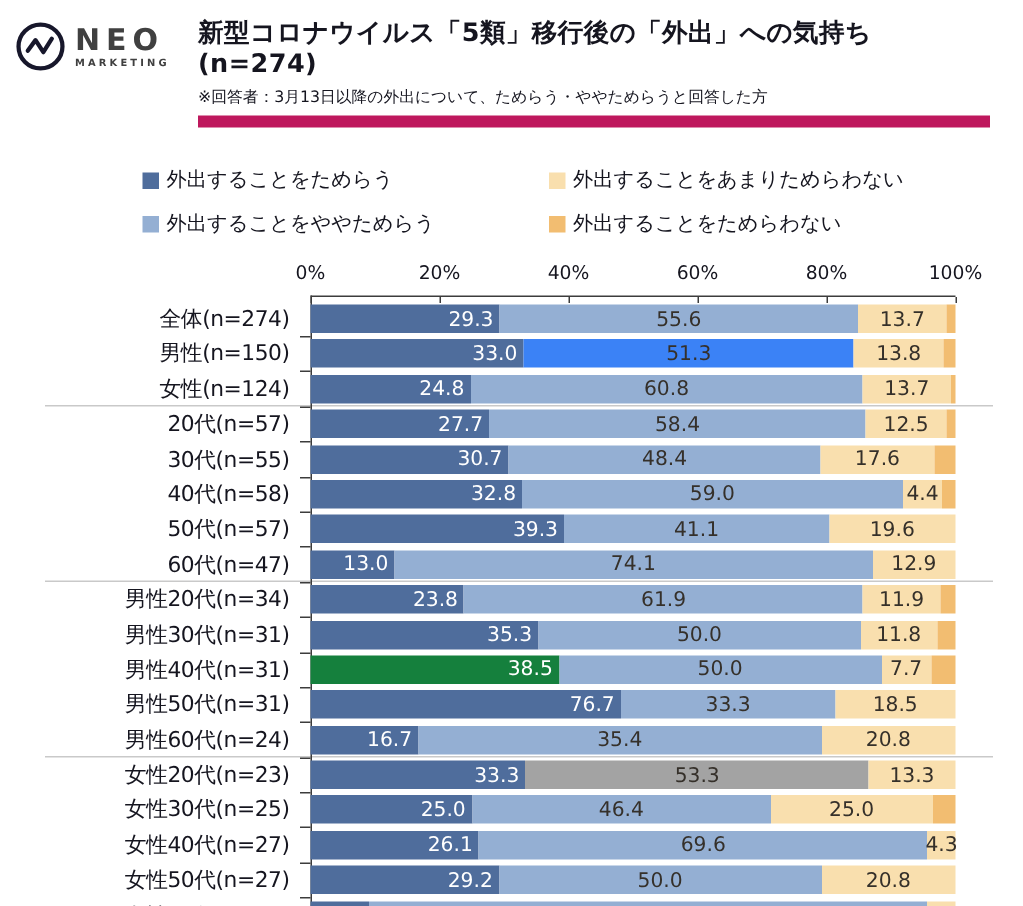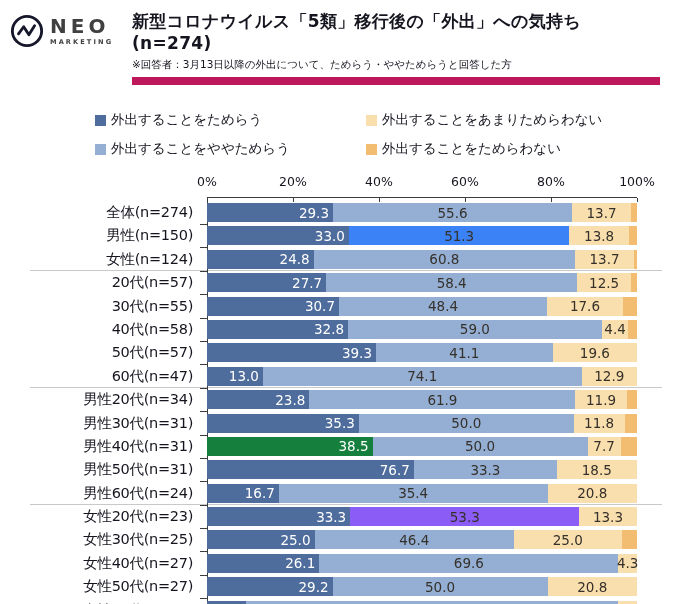--- a/index.html
+++ b/index.html
@@ -239,21 +239,21 @@
             <div class="seg seg-2" style="width: 20.8%; background: rgb(249, 223, 174);">20.8</div>
             <div class="seg seg-3" style="width: 0%; background: rgb(242, 189, 113);"></div>
           </div>
           <span class="row-tick"></span>
         </div>
         <div class="divider"></div>
         <div class="row">
           <div class="row-label">女性20代(n=23)</div>
           <div class="track">
             <div class="seg seg-0" style="width: 33.3%; background: rgb(79, 109, 156);">33.3</div>
-            <div class="seg seg-1" style="width: 53.3%; background: #8b5cf6;">53.3</div>
+            <div class="seg seg-1" style="width: 53.3%; background: #a3a3a3;">53.3</div>
             <div class="seg seg-2" style="width: 13.3%; background: rgb(249, 223, 174);">13.3</div>
             <div class="seg seg-3" style="width: 0%; background: rgb(242, 189, 113);"></div>
           </div>
           <span class="row-tick"></span>
         </div>
         <div class="row">
           <div class="row-label">女性30代(n=25)</div>
           <div class="track">
             <div class="seg seg-0" style="width: 25%; background: rgb(79, 109, 156);">25.0</div>
             <div class="seg seg-1" style="width: 46.4%; background: rgb(148, 175, 211);">46.4</div>

